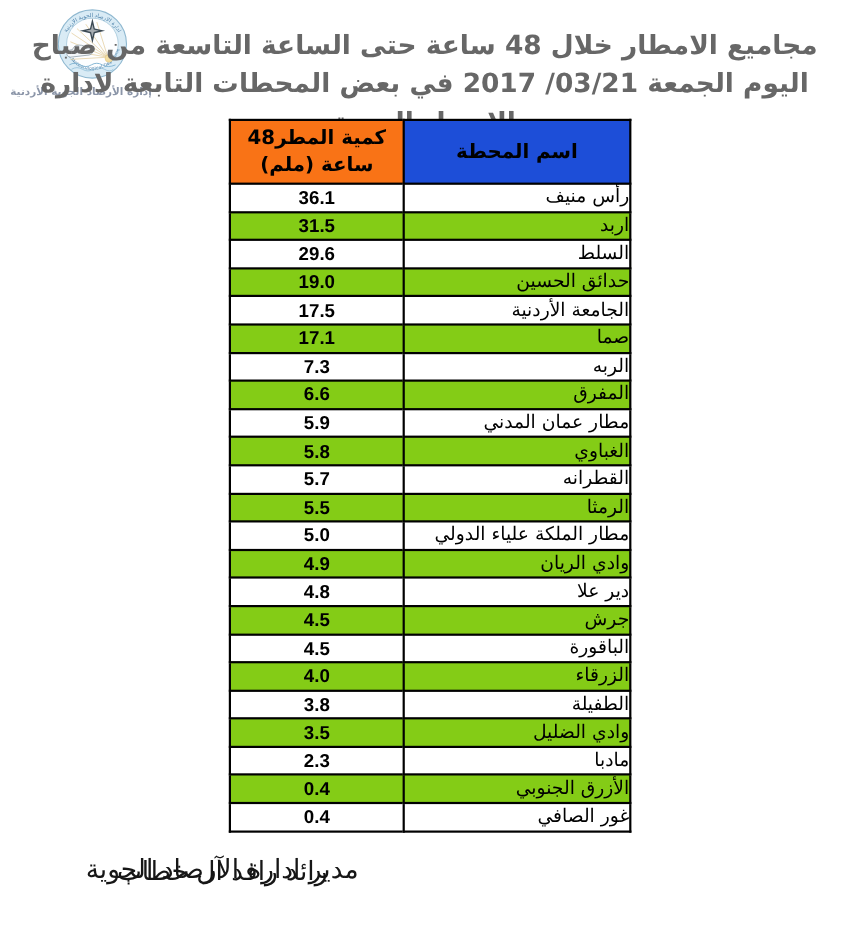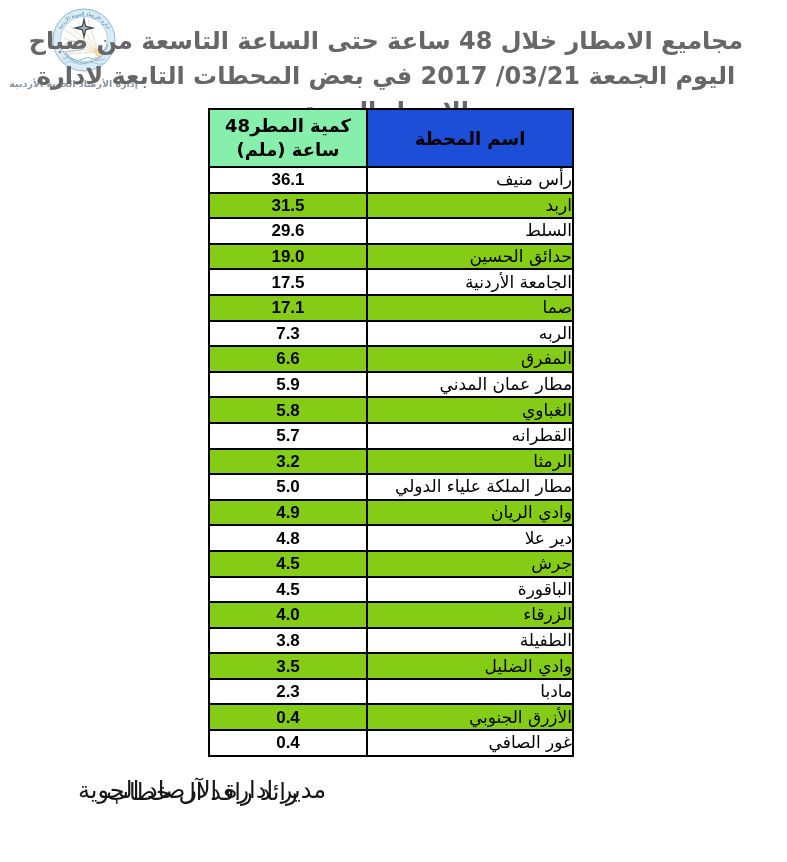--- a/index.html
+++ b/index.html
@@ -26,21 +26,21 @@
 
   
   table.rain{
     position:absolute;top:108px;left:208px;
     border-collapse:collapse;direction:rtl;table-layout:fixed;
   }
   table.rain th,table.rain td{
     border:2px solid #000;padding:0;box-sizing:border-box;color:#000;
   }
   th.station-h{width:206px;height:58px;background:#1d4ed8;font-size:18px;font-weight:bold;text-align:center;vertical-align:middle;}
-  th.amount-h{width:158px;background:#86efac;font-size:18px;font-weight:bold;text-align:center;vertical-align:middle;line-height:24px;}
+  th.amount-h{width:158px;background:#f97316;font-size:18px;font-weight:bold;text-align:center;vertical-align:middle;line-height:24px;}
   td.station{
     text-align:right;padding-right:10px;font-weight:normal;font-size:17px;
     height:25.6px;line-height:23px;white-space:nowrap;
   }
   td.amount{
     text-align:center;font-weight:bold;font-size:17px;direction:ltr;
     font-family:"Liberation Sans","DejaVu Sans",sans-serif;line-height:23px;
   }
   tr.alt td{background:#84cc16;}
 
@@ -153,21 +153,21 @@
       <tr class="alt">
         <td class="station">الغباوي</td>
         <td class="amount">5.8</td>
       </tr>
       <tr>
         <td class="station">القطرانه</td>
         <td class="amount">5.7</td>
       </tr>
       <tr class="alt">
         <td class="station">الرمثا</td>
-        <td class="amount">3.2</td>
+        <td class="amount">5.5</td>
       </tr>
       <tr>
         <td class="station">مطار الملكة علياء الدولي</td>
         <td class="amount">5.0</td>
       </tr>
       <tr class="alt">
         <td class="station">وادي الريان</td>
         <td class="amount">4.9</td>
       </tr>
       <tr>

